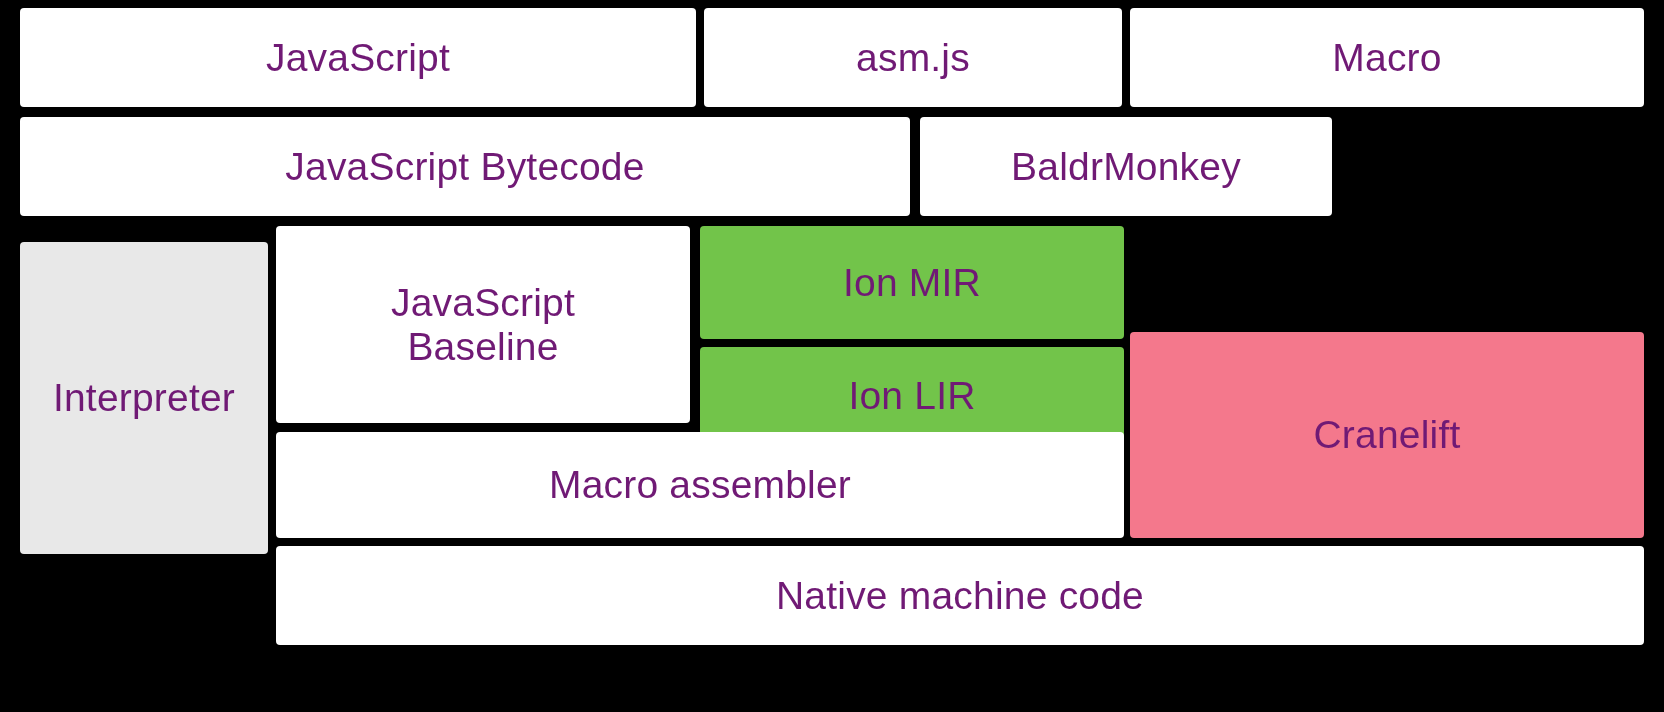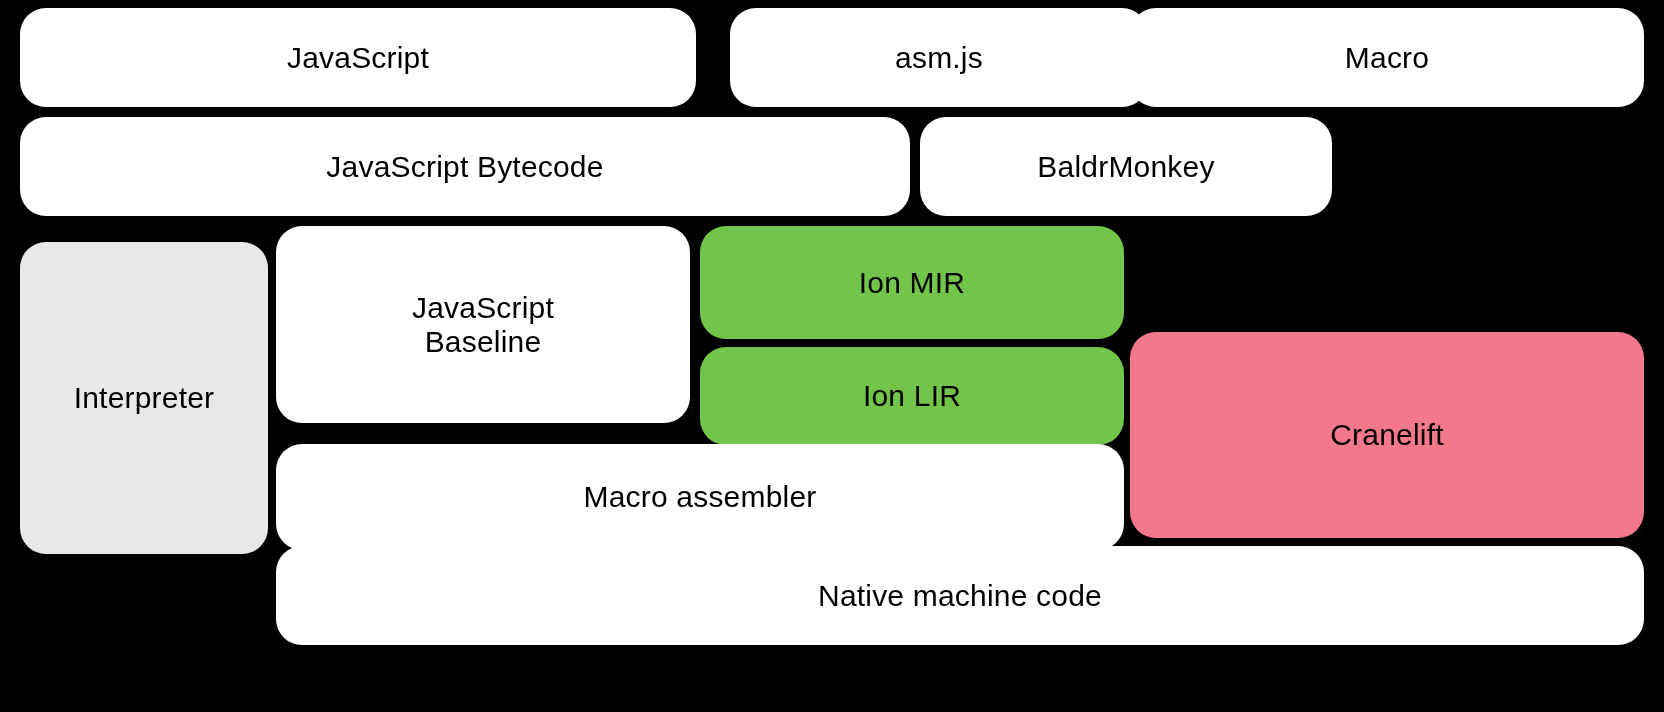--- a/index.html
+++ b/index.html
@@ -15,54 +15,54 @@
   }
   #stage {
     position: relative;
     width: 1664px;
     height: 712px;
     background: #000000;
   }
   .node {
     position: absolute;
     box-sizing: border-box;
-    border-radius: 26px;
+    border-radius: 4px;
     display: flex;
     align-items: center;
     justify-content: center;
     text-align: center;
-    color: #000000;
-    font-size: 30px;
+    color: #701a75;
+    font-size: 39px;
     line-height: 1.12;
     letter-spacing: 0.2px;
     font-weight: 400;
     white-space: pre-line;
     user-select: none;
   }
   .fill-white { background: #FFFFFF; }
   .fill-gray  { background: #E8E8E8; }
   .fill-green { background: #72C44A; }
   .fill-pink  { background: #F4788C; }
 
   
   .n-javascript      { left: 20px;   top: 8px;   width: 676px;  height: 99px; }
-  .n-asmjs           { left: 704px;  top: 8px;   width: 418px;  height: 99px; margin-left: 26px; }
+  .n-asmjs           { left: 704px;  top: 8px;   width: 418px;  height: 99px; }
   .n-wasm            { left: 1130px; top: 8px;   width: 514px;  height: 99px; }
 
   
   .n-js-bytecode     { left: 20px;   top: 117px; width: 890px;  height: 99px; }
   .n-baldrmonkey     { left: 920px;  top: 117px; width: 412px;  height: 99px; }
 
   
   .n-interpreter     { left: 20px;   top: 242px; width: 248px;  height: 312px; }
   .n-js-baseline     { left: 276px;  top: 226px; width: 414px;  height: 197px; }
   .n-ion-mir         { left: 700px;  top: 226px; width: 424px;  height: 113px; }
   .n-ion-lir         { left: 700px;  top: 347px; width: 424px;  height: 98px;  }
   .n-cranelift       { left: 1130px; top: 332px; width: 514px;  height: 206px; }
-  .n-macro-assembler { left: 276px;  top: 432px; width: 848px;  height: 106px; margin-top: 12px; }
+  .n-macro-assembler { left: 276px;  top: 432px; width: 848px;  height: 106px; }
 
   
   .n-native-code     { left: 276px;  top: 546px; width: 1368px; height: 99px; }
 </style>
 </head>
 <body>
 
 <div id="stage">
 
   <div class="node fill-white n-javascript">JavaScript</div>

